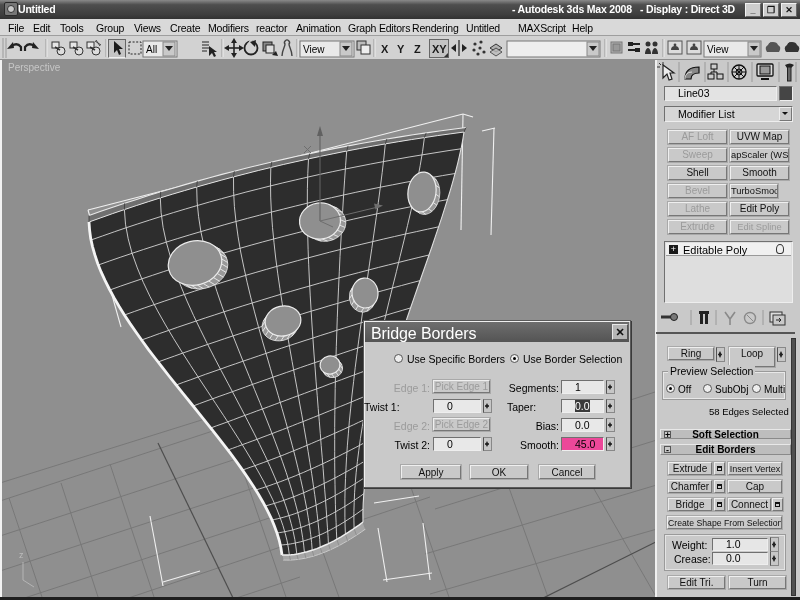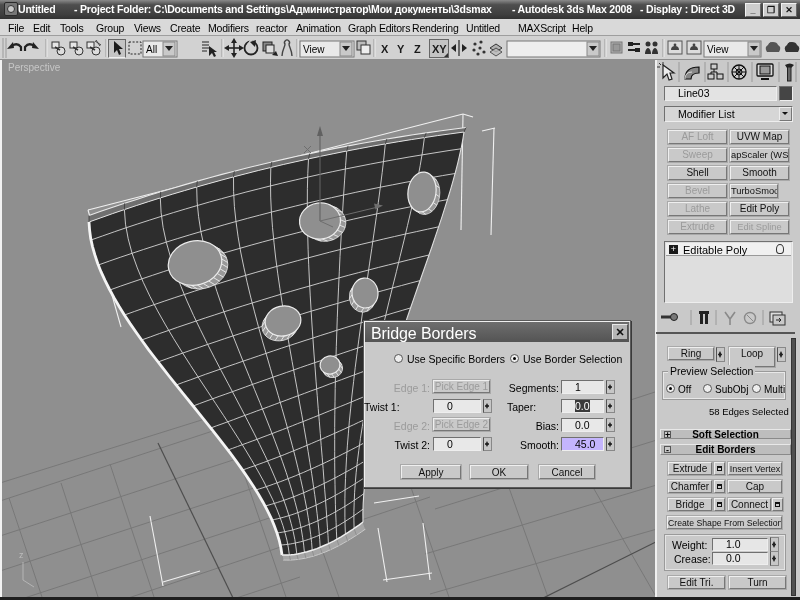--- a/index.html
+++ b/index.html
@@ -13,21 +13,20 @@
 .spin:after{content:"";position:absolute;left:1px;bottom:1px;width:0;height:0;border:2.5px solid transparent;border-top:4px solid #222}
 .rollhead{position:absolute;left:660px;width:131px;height:10px;background:#bdbdbd;border:1px solid;border-color:#e8e8e8 #8a8a8a #8a8a8a #e8e8e8;font-size:10px;font-weight:bold;text-align:center;line-height:9px;color:#000}
 .ttl{top:3px;font-size:10.5px;font-weight:bold;color:#fff;white-space:nowrap;letter-spacing:-0.2px}
 .pm{position:absolute;left:3px;top:1px;width:7px;height:7px;background:#c9c9c9;border:1px solid #555;font-size:9px;line-height:6px;text-align:center;font-weight:bold}
 </style></head><body>
 <div class="abs" style="left:0;top:0;width:800px;height:19px;background:linear-gradient(#8a8a8a,#4e4e4e 25%,#3f3f3f 75%,#323232)">
     <div class="abs" style="left:4px;top:2px;width:14px;height:14px;background:#777;border:1px solid #2a2a2a;border-radius:2px">
       <div class="abs" style="left:2px;top:2px;width:8px;height:8px;border-radius:50%;background:#c9c9c9;border:1px solid #333"></div>
     </div>
     <span class="abs ttl" style="left:18px">Untitled</span>
-    <span class="abs ttl" style="left:74px">- Project Folder: C:\Documents and Settings\Администратор\Мои документы\3dsmax</span>
     <span class="abs ttl" style="left:512px">- Autodesk 3ds Max 2008</span>
     <span class="abs ttl" style="left:640px">- Display : Direct 3D</span>
     <div class="abs" style="left:745px;top:3px;width:16px;height:14px;background:#cdcdcd;border:1px solid;border-color:#f2f2f2 #666 #666 #f2f2f2;font-size:9px;font-weight:bold;text-align:center;line-height:12px;color:#111">_</div>
     <div class="abs" style="left:763px;top:3px;width:16px;height:14px;background:#cdcdcd;border:1px solid;border-color:#f2f2f2 #666 #666 #f2f2f2;font-size:9px;font-weight:bold;text-align:center;line-height:12px;color:#111">❐</div>
     <div class="abs" style="left:781px;top:3px;width:16px;height:14px;background:#cdcdcd;border:1px solid;border-color:#f2f2f2 #666 #666 #f2f2f2;font-size:9px;font-weight:bold;text-align:center;line-height:12px;color:#111">✕</div>
   </div>
 <div class="abs" style="left:0;top:19px;width:800px;height:17px;background:#d9d9d9;border-bottom:1px solid #9e9e9e">
     <span class="abs" style="left:8px;top:3px;font-size:10.5px;letter-spacing:-0.2px;color:#000">File</span>
     <span class="abs" style="left:33px;top:3px;font-size:10.5px;letter-spacing:-0.2px;color:#000">Edit</span>
     <span class="abs" style="left:60px;top:3px;font-size:10.5px;letter-spacing:-0.2px;color:#000">Tools</span>
@@ -491,18 +490,18 @@
     <span class="abs lbl" style="left:120px;width:75px;top:61px;text-align:right">Segments:</span>
     <div class="fld" style="left:197px;top:59px;width:43px;height:14px;line-height:12px;background:#e8e8e8">1</div>
     <div class="spin" style="left:242px;top:59px;height:14px"></div>
     <span class="abs lbl" style="left:120px;width:75px;top:80px;text-align:center">Taper:</span>
     <div class="fld" style="left:197px;top:78px;width:43px;height:14px;line-height:12px;background:#e8e8e8"><span style="background:#3a3a3a;color:#fff">0.0</span></div>
     <div class="spin" style="left:242px;top:78px;height:14px"></div>
     <span class="abs lbl" style="left:120px;width:75px;top:99px;text-align:right">Bias:</span>
     <div class="fld" style="left:197px;top:97px;width:43px;height:14px;line-height:12px;background:#e8e8e8">0.0</div>
     <div class="spin" style="left:242px;top:97px;height:14px"></div>
     <span class="abs lbl" style="left:120px;width:75px;top:118px;text-align:right">Smooth:</span>
-    <div class="fld" style="left:197px;top:116px;width:43px;height:14px;line-height:12px;background:#c4b5fd">45.0</div>
+    <div class="fld" style="left:197px;top:116px;width:43px;height:14px;line-height:12px;background:#ec4899">45.0</div>
     <div class="spin" style="left:242px;top:116px;height:14px"></div>
     <div class="btn" style="left:37px;top:144px;width:60px;height:14px;line-height:13px">Apply</div>
     <div class="btn" style="left:106px;top:144px;width:58px;height:14px;line-height:13px">OK</div>
     <div class="btn" style="left:175px;top:144px;width:56px;height:14px;line-height:13px">Cancel</div>
   </div>
 <div class="abs" style="left:0;top:597px;width:800px;height:3px;background:#1e1e1e"></div>
 </body></html>

